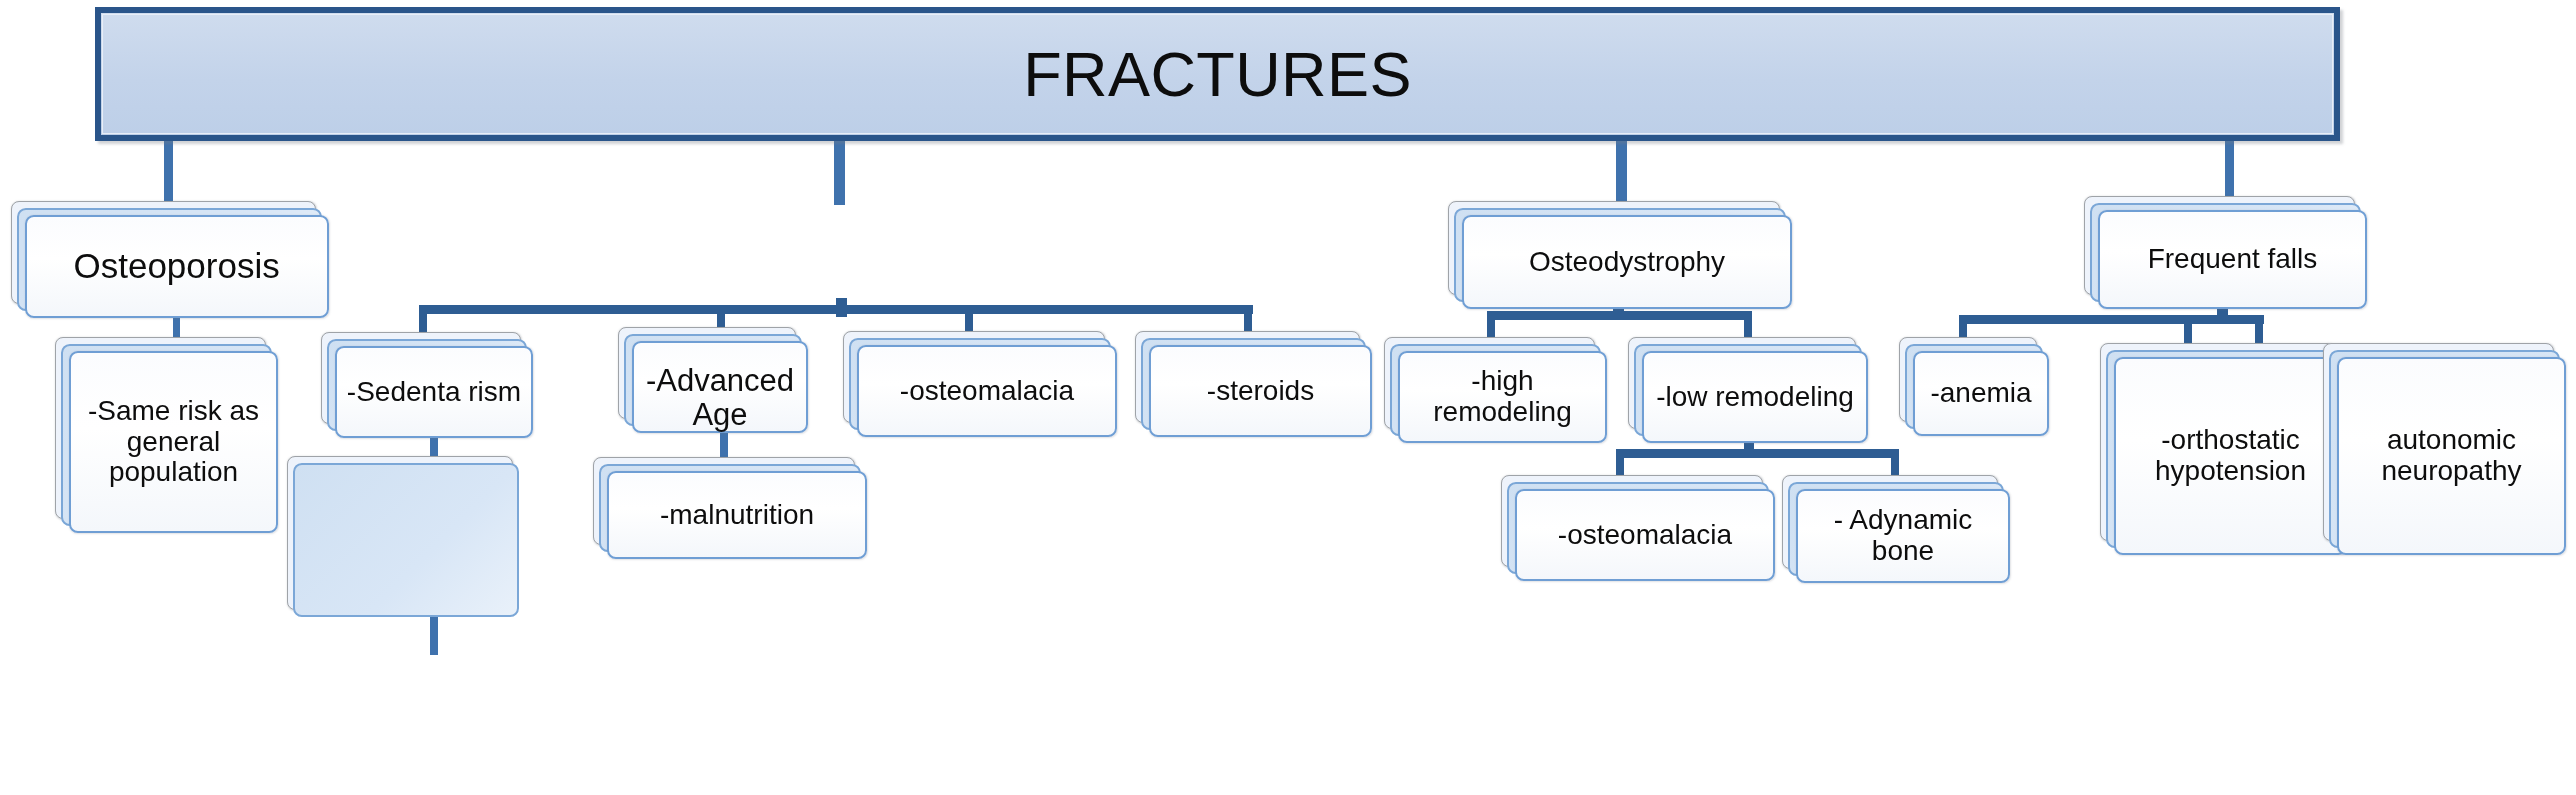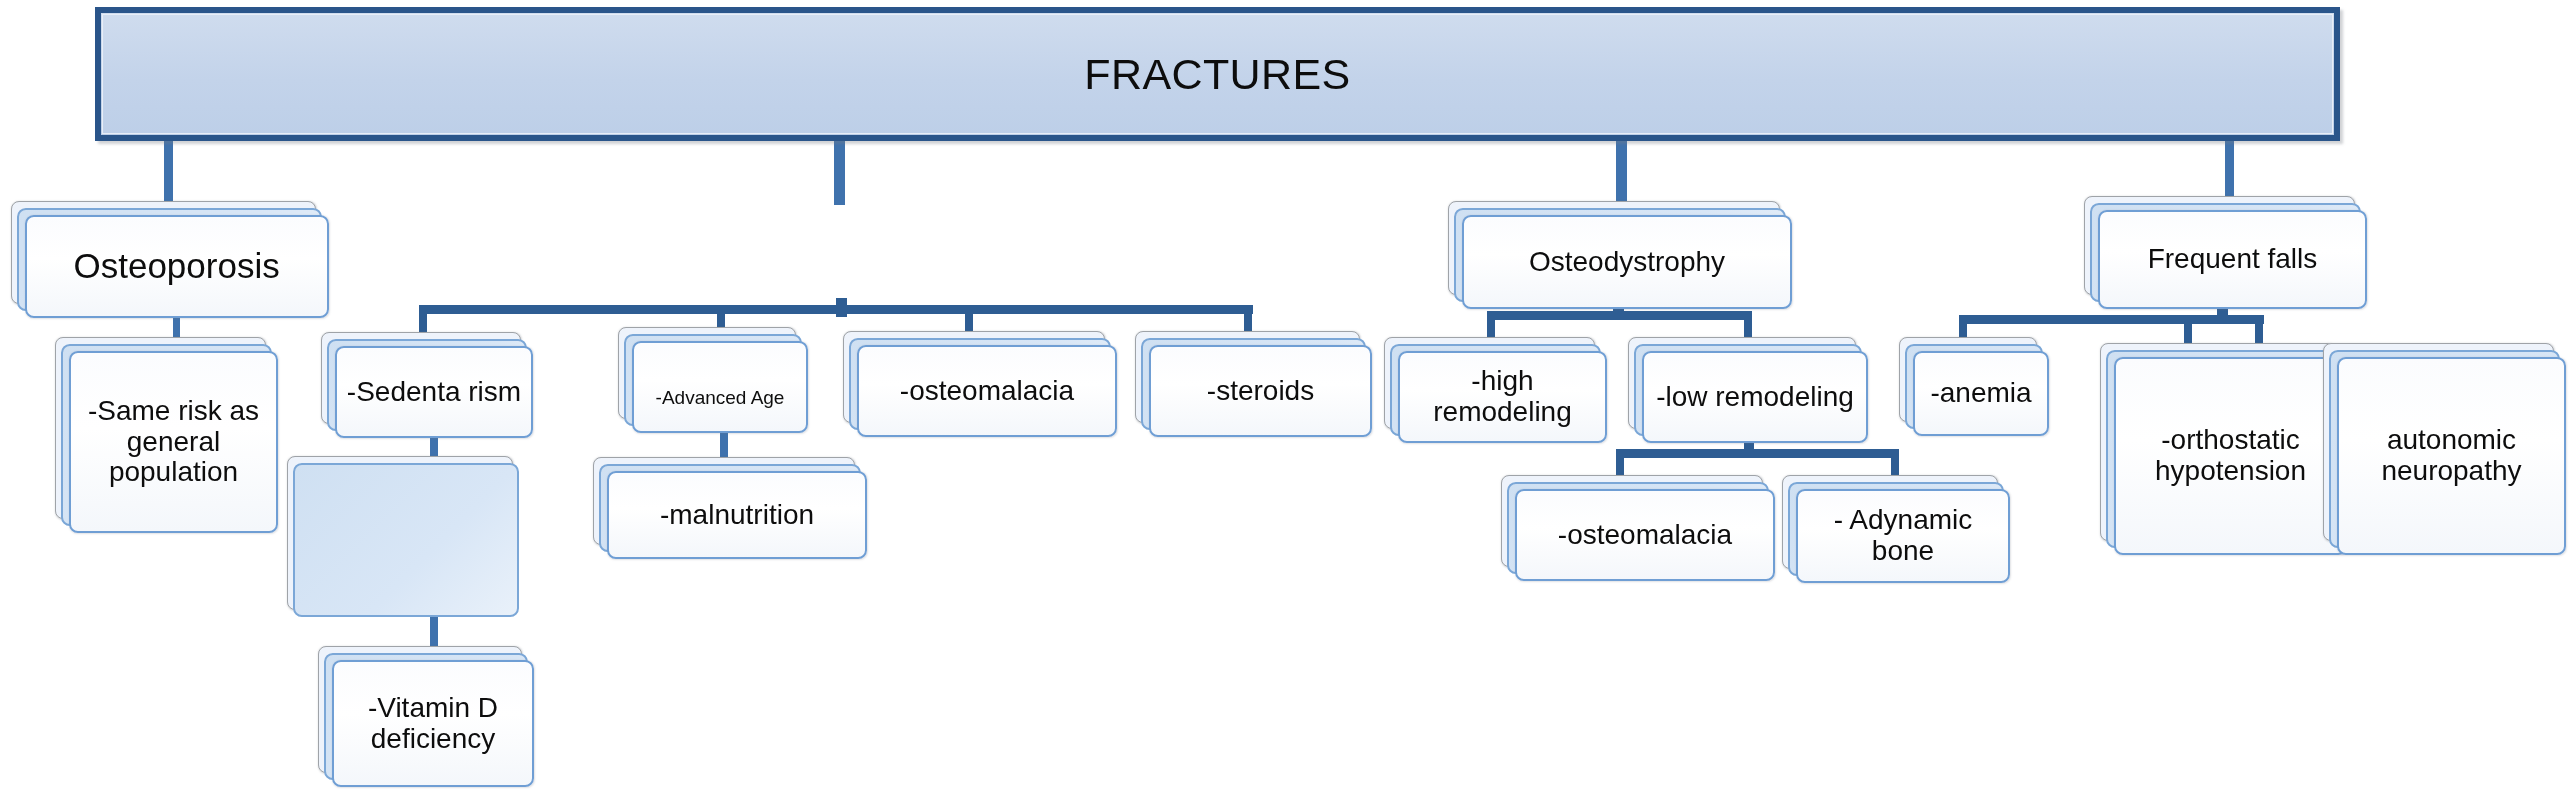--- a/index.html
+++ b/index.html
@@ -15,21 +15,21 @@
     position:absolute;z-index:3;
     box-sizing:border-box;
     background:linear-gradient(180deg,#cfdcee 0%,#c3d3ea 55%,#bdcfe8 100%);
     border:6.2px solid #2a558a;
     outline:1.8px solid #e8eef7;
     outline-offset:-8px;
     display:flex;align-items:center;justify-content:center;
     box-shadow:2.6px 2.6px 2.6px rgba(120,125,135,.35);
   }
   .root-box .label{
-    font-size:43px;color:#0d0d0d;letter-spacing:0.4px;line-height:1;
+    font-size:63px;color:#0d0d0d;letter-spacing:0.4px;line-height:1;
     font-weight:400;
   }
 
   
   .node{position:absolute;z-index:4;}
   
   .node .plate-b{
     position:absolute;left:0;top:0;right:12.4px;bottom:14px;
     border:1.8px solid #9fa3a8;border-radius:8px;
     background:#eef3fb;
@@ -50,21 +50,21 @@
     text-align:center;
     box-shadow:0.9px 0.9px 1.8px rgba(120,125,135,.22);
   }
   .node .txt{
     display:block;color:#0d0d0d;line-height:1.1;
     padding:0 5.3px;font-weight:400;
   }
 
   .s40 .txt{font-size:35px;}
   .s34 .txt{font-size:28px;}
-  .s26 .txt{font-size:19px;margin-top:22px;}
+  .s26 .txt{font-size:31px;margin-top:22px;}
 </style>
 </head>
 <body>
 
 <div id="stage">
 
   <div class="root-box" style="left:95px;top:7px;width:2245px;height:134px;">
     <span class="label">FRACTURES</span>
   </div>
 
@@ -106,27 +106,20 @@
     </div>
   </div>
   <div class="conn" style="left:430px;top:431px;width:8px;height:35px;"></div>
 
   <div class="node s34" style="left:287px;top:456px;width:238px;height:168px;">
     <div class="plate-b"></div>
     <div class="plate-m"></div>
   </div>
   <div class="conn" style="left:430px;top:616px;width:8px;height:39px;"></div>
 
-  <div class="node s34" style="left:318px;top:646px;width:216px;height:141px;">
-    <div class="plate-b"></div>
-    <div class="plate-m"></div>
-    <div class="plate-f">
-      <span class="txt">-Vitamin D deficiency</span>
-    </div>
-  </div>
 
   <div class="node s26" style="left:618px;top:327px;width:190px;height:106px;">
     <div class="plate-b"></div>
     <div class="plate-m"></div>
     <div class="plate-f">
       <span class="txt">-Advanced Age</span>
     </div>
   </div>
   <div class="conn" style="left:720px;top:426px;width:8px;height:42px;"></div>
 

